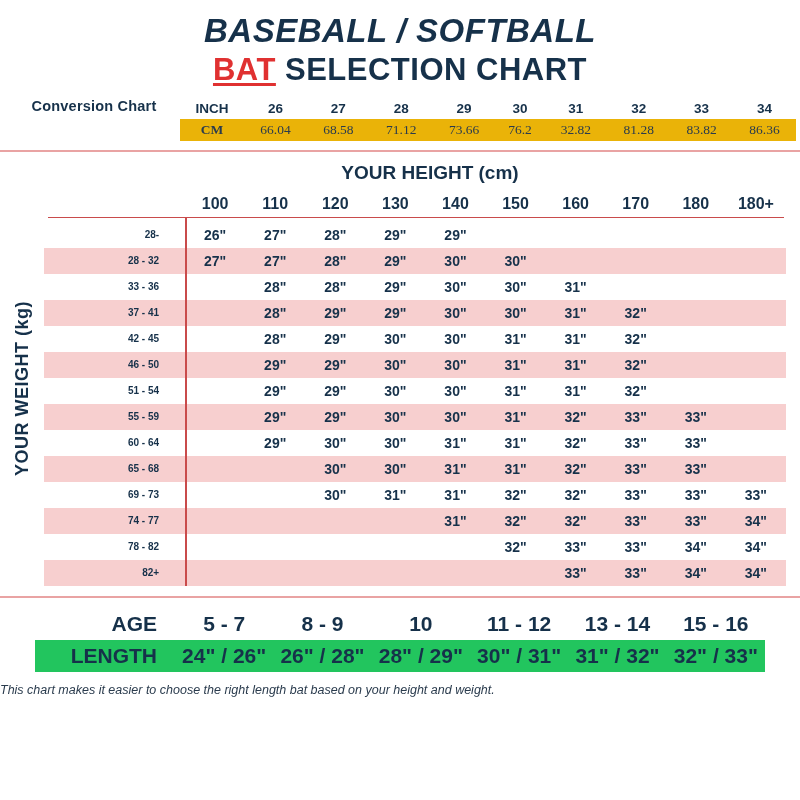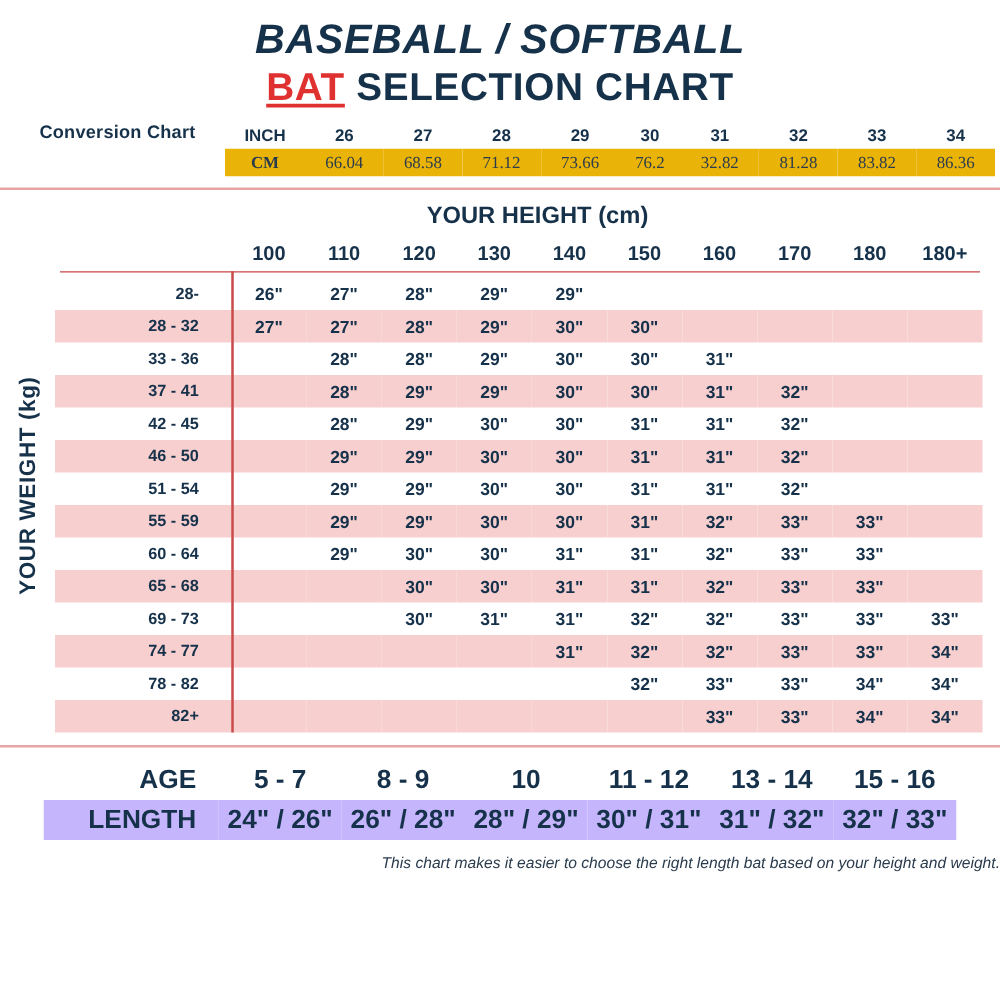--- a/index.html
+++ b/index.html
@@ -129,21 +129,21 @@
   table.matrix thead th {
     font-size: 16px;
     font-weight: bold;
     padding-bottom: 6px;
     height: 30px;
   }
   table.matrix td.wt {
     font-weight: bold;
     text-align: right;
     padding-right: 26px;
-    font-size: 13px;
+    font-size: 10px;
   }
   table.matrix tbody tr.alt { background: #f7cfcf; }
   table.matrix td.val { font-weight: bold; font-size: 14px; }
   .vline {
     position: absolute;
     width: 2px;
     background: #c94b4b;
   }
   .header-rule {
     position: absolute;
@@ -172,23 +172,23 @@
   }
   table.agetable col.c-lbl { width: 140px; }
   table.agetable td {
     text-align: center;
     font-size: 21px;
     font-weight: bold;
     color: #16314a;
     padding: 4px 0;
   }
   table.agetable td.lbl { text-align: right; padding-right: 18px; }
-  table.agetable tr.len { background: #c4b5fd; }
+  table.agetable tr.len { background: #22c55e; }
   .footnote {
-    text-align: right;
+    text-align: left;
     font-size: 12.5px;
     font-style: italic;
     color: #2a3b4d;
     margin-top: 11px;
   }
 </style>
 </head>
 <body>
 
 <div id="page">

